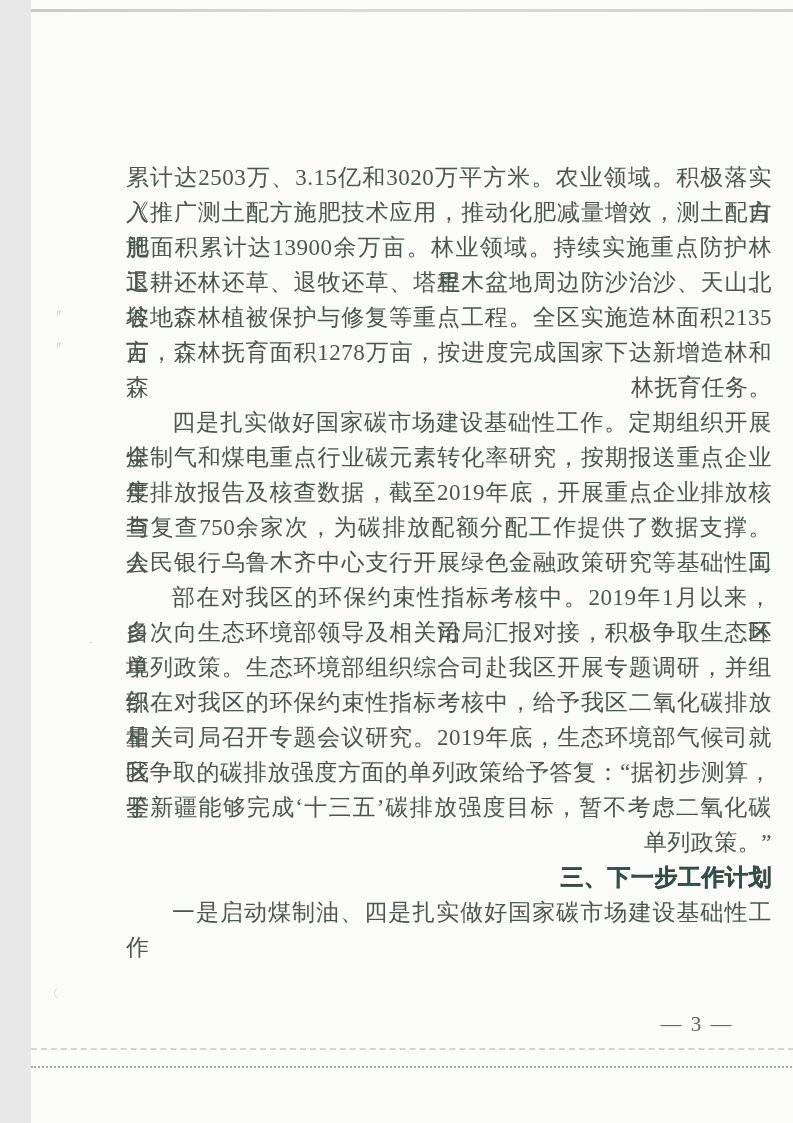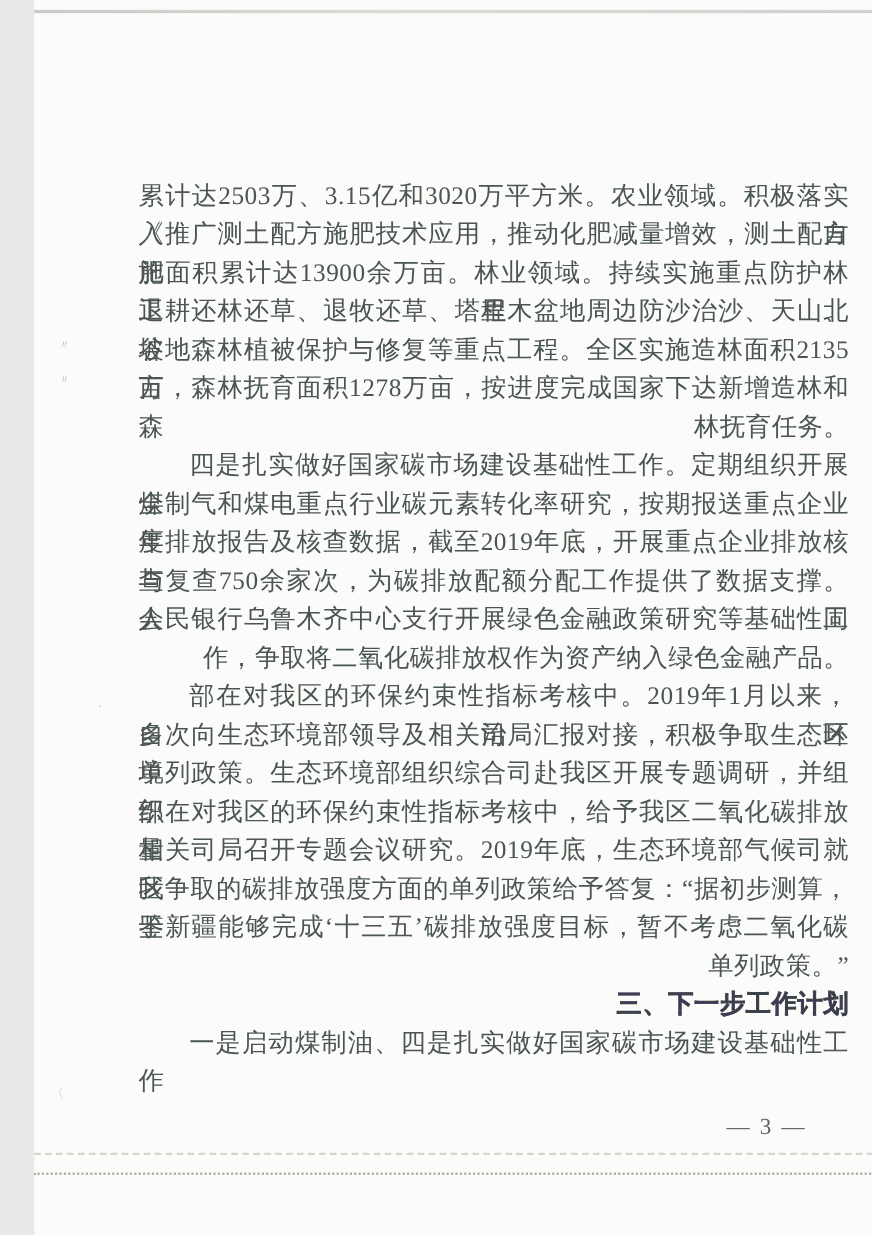--- a/index.html
+++ b/index.html
@@ -44,21 +44,21 @@
     white-space: normal;
     text-align: justify;
     text-align-last: justify;
     text-justify: inter-character;
   }
   .text-line.indent {
     text-indent: 46px;
   }
   .text-line.bold {
     font-weight: bold;
-    color: #4c1d95;
+    color: #0f766e;
     -webkit-text-stroke: 0.4px #3c4641;
   }
   .page-number {
     position: absolute;
     top: 1012px;
     left: 628px;
     width: 76px;
     text-align: center;
     font-size: 21px;
     letter-spacing: 2px;
@@ -101,21 +101,20 @@
       <div class="text-line fill">肥面积累计达13900余万亩。林业领域。持续实施重点防护林工程、</div>
       <div class="text-line fill">退耕还林还草、退牧还草、塔里木盆地周边防沙治沙、天山北坡</div>
       <div class="text-line fill">谷地森林植被保护与修复等重点工程。全区实施造林面积2135万</div>
       <div class="text-line fill">亩，森林抚育面积1278万亩，按进度完成国家下达新增造林和森</div>
       <div class="text-line">林抚育任务。</div>
       <div class="text-line fill indent">四是扎实做好国家碳市场建设基础性工作。定期组织开展全</div>
       <div class="text-line fill">煤制气和煤电重点行业碳元素转化率研究，按期报送重点企业年</div>
       <div class="text-line fill">度排放报告及核查数据，截至2019年底，开展重点企业排放核查</div>
       <div class="text-line fill">与复查750余家次，为碳排放配额分配工作提供了数据支撑。会同</div>
       <div class="text-line fill">人民银行乌鲁木齐中心支行开展绿色金融政策研究等基础性工</div>
-      <div class="text-line">作，争取将二氧化碳排放权作为资产纳入绿色金融产品。</div>
       <div class="text-line fill indent">部在对我区的环保约束性指标考核中。2019年1月以来，自治区</div>
       <div class="text-line fill">多次向生态环境部领导及相关司局汇报对接，积极争取生态环境</div>
       <div class="text-line fill">单列政策。生态环境部组织综合司赴我区开展专题调研，并组织</div>
       <div class="text-line fill">部在对我区的环保约束性指标考核中，给予我区二氧化碳排放量</div>
       <div class="text-line fill">相关司局召开专题会议研究。2019年底，生态环境部气候司就我</div>
       <div class="text-line fill">区争取的碳排放强度方面的单列政策给予答复：“据初步测算，鉴</div>
       <div class="text-line fill">于新疆能够完成‘十三五’碳排放强度目标，暂不考虑二氧化碳</div>
       <div class="text-line">单列政策。”</div>
       <div class="text-line indent bold">三、下一步工作计划</div>
       <div class="text-line fill indent">一是启动煤制油、四是扎实做好国家碳市场建设基础性工作</div>

